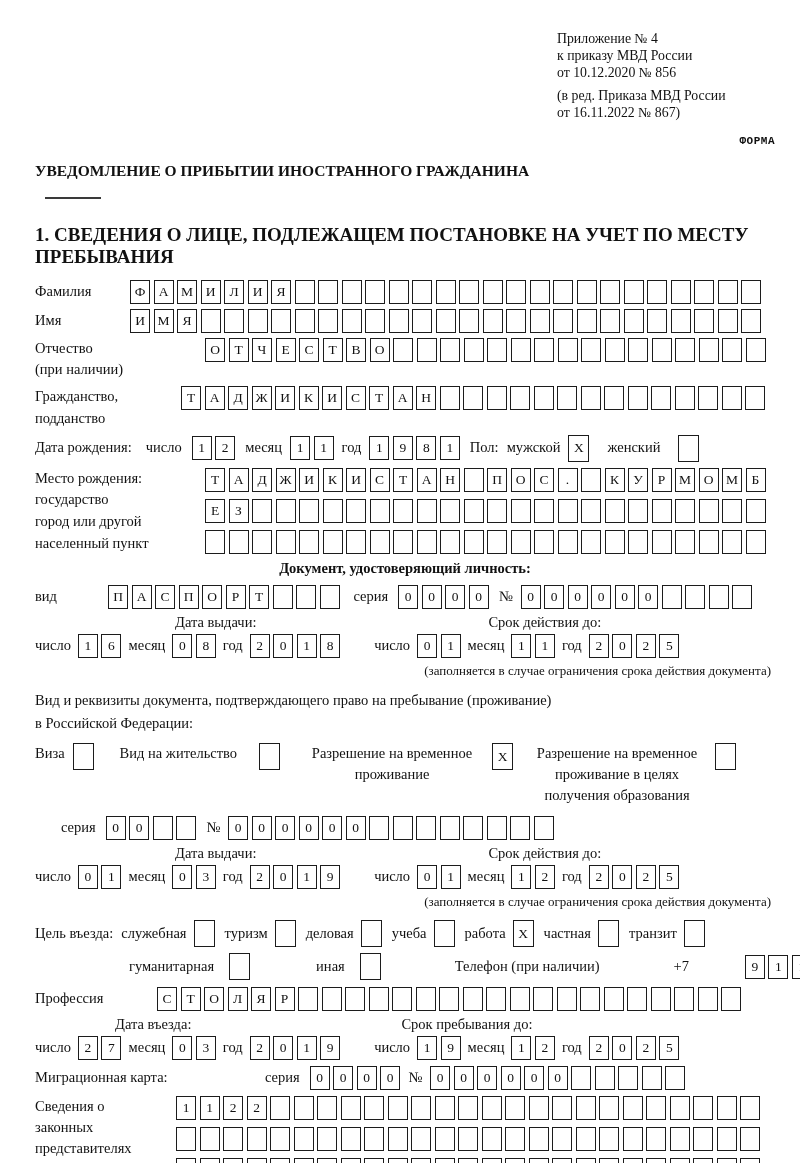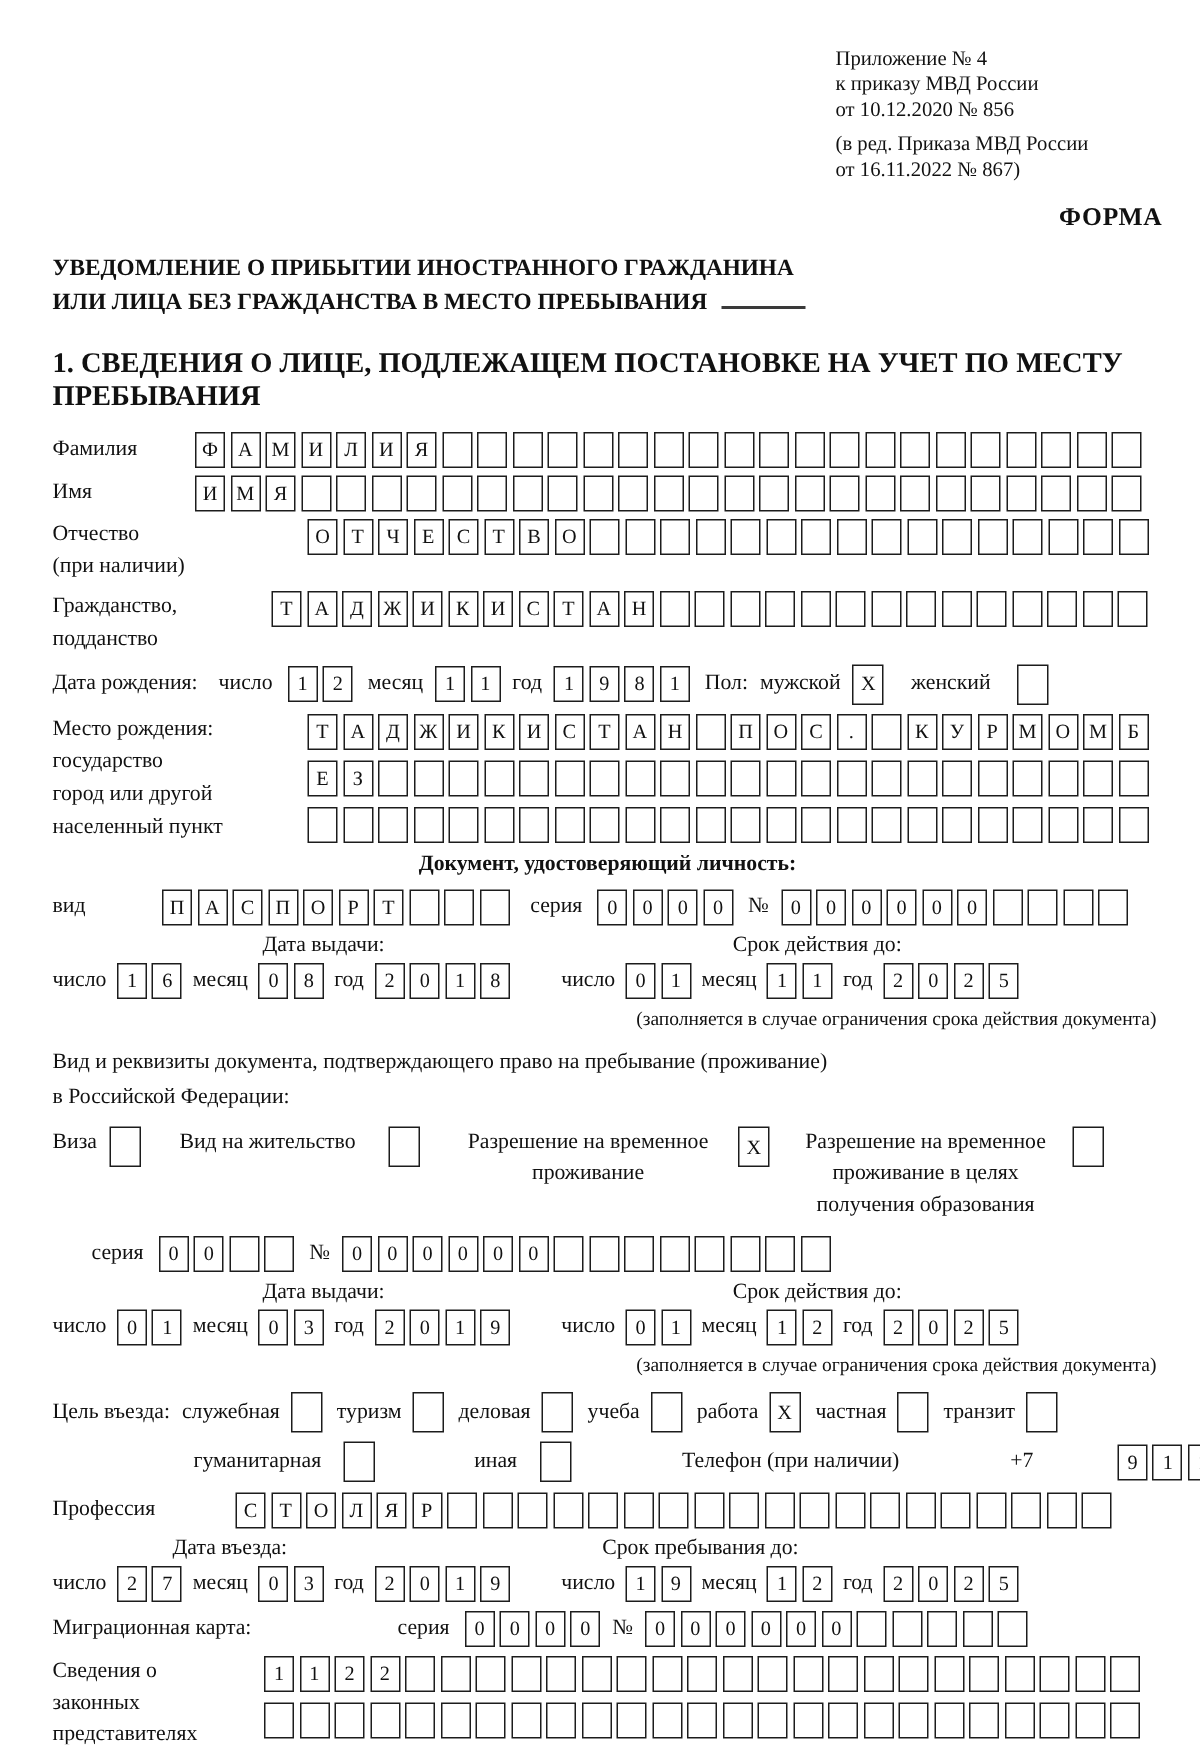--- a/index.html
+++ b/index.html
@@ -4,21 +4,21 @@
 <style>
   html,body{margin:0;padding:0;background:#fff;}
   .page{
     width:800px;height:1163px;overflow:hidden;box-sizing:border-box;
     padding:30px 25px 0 35px;background:#fff;color:#111;
     font-family:"Liberation Serif","DejaVu Serif",serif;font-size:14.5px;
     position:relative;
   }
   .appendix{width:210px;margin-left:auto;margin-right:8px;line-height:1.25;font-size:13.8px;}
   .appendix .rev{margin-top:5px;}
-  .forma{text-align:right;font-weight:bold;font-size:17px;margin-top:14px;letter-spacing:.5px;}
+  .forma{text-align:right;font-weight:bold;font-size:11px;margin-top:14px;letter-spacing:.5px;font-family:Liberation Mono, monospace;}
   .title{text-align:left;font-weight:bold;font-size:15.5px;line-height:1.5;margin-top:12px;}
   .blank{display:inline-block;width:56px;border-bottom:2px solid #3a3a3a;height:14px;margin-left:10px;}
   .sect{font-weight:bold;font-size:19px;margin-top:18px;margin-bottom:12px;}
   .row{display:flex;align-items:center;margin-bottom:5px;}
   .row.top{align-items:flex-start;}
   .pre{white-space:pre-line;}
   .lbl{line-height:1.5;flex:none;}
   .w73{width:73px;} .w95{width:95px;} .w122{width:122px;} .w141{width:141px;}
   .w146{width:146px;} .w155{width:155px;} .w170{width:170px;}
   .boxrow{display:inline-flex;gap:3.5px;flex:none;}
@@ -56,21 +56,21 @@
     <div class="rev">
       <div>(в ред. Приказа МВД России</div>
       <div>от 16.11.2022 № 867)</div>
     </div>
   </div>
 
   <div class="forma">ФОРМА</div>
 
   <div class="title">
     <div>УВЕДОМЛЕНИЕ О ПРИБЫТИИ ИНОСТРАННОГО ГРАЖДАНИНА</div>
-    <div><span>ИЛИ ЛИЦА БЕЗ ГРАЖДАНСТВА В МЕСТО ПРЕБЫВАНИЯ</span><span class="blank"></span></div>
+    <div><span class="blank"></span></div>
   </div>
 
   <div class="sect">1. СВЕДЕНИЯ О ЛИЦЕ, ПОДЛЕЖАЩЕМ ПОСТАНОВКЕ НА УЧЕТ ПО МЕСТУ ПРЕБЫВАНИЯ</div>
 
   <div class="row">
     <span class="lbl w95">Фамилия</span>
     <span class="boxrow">
         <span class="box">Ф</span>
         <span class="box">А</span>
         <span class="box">М</span>

